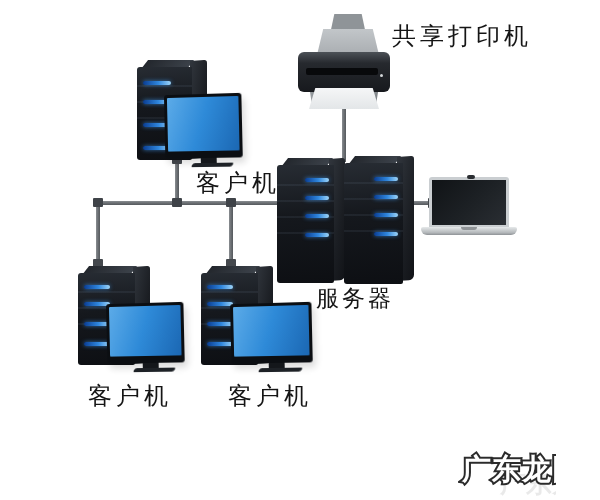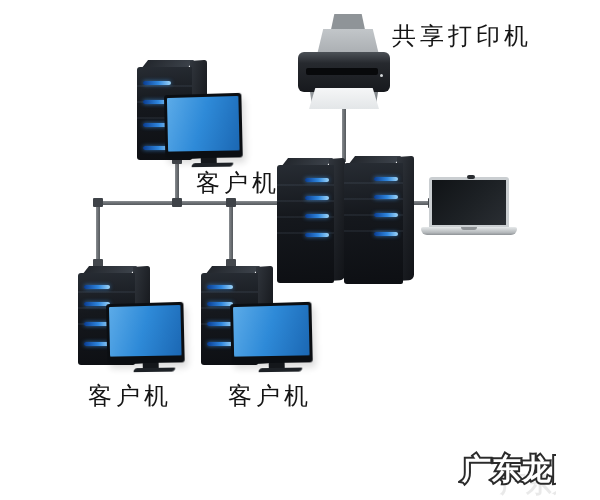--- a/index.html
+++ b/index.html
@@ -139,20 +139,21 @@
   <div class="tower server" style="left:344px;top:156px;width:70px;height:131px;">
     <div class="t-top"></div>
     <div class="t-side"></div>
     <div class="t-front" style="width:84%;">
       <i class="led" style="right:5px;top:14px;width:24px;"></i>
       <i class="led" style="right:5px;top:32px;width:24px;"></i>
       <i class="led" style="right:5px;top:50px;width:24px;"></i>
       <i class="led" style="right:5px;top:69px;width:24px;"></i>
     </div>
   </div>
+  <div class="lbl" style="left:316px;top:283px;letter-spacing:3px;font-size:23px;">服务器</div>
 
   <div class="laptop" style="left:421px;top:177px;width:96px;height:58px;">
     <div class="lp-screen">
       <div class="lp-panel"></div>
     </div>
     <div class="lp-cam"></div>
     <div class="lp-base"></div>
     <div class="lp-notch"></div>
   </div>
 

